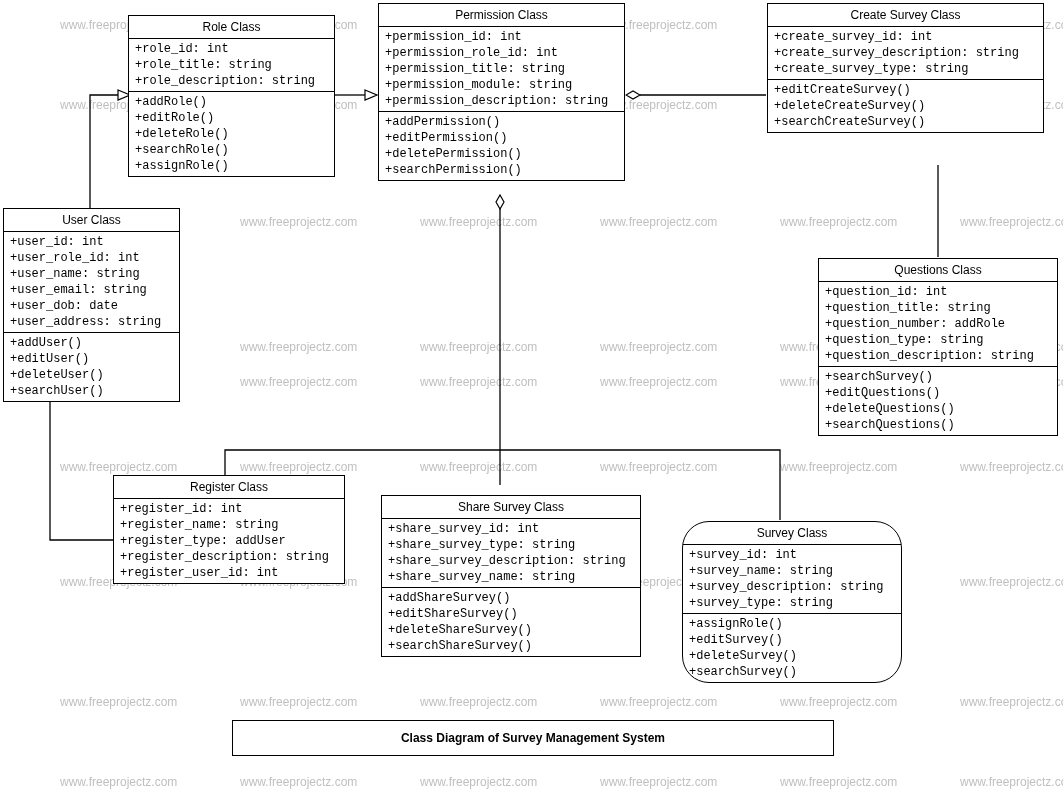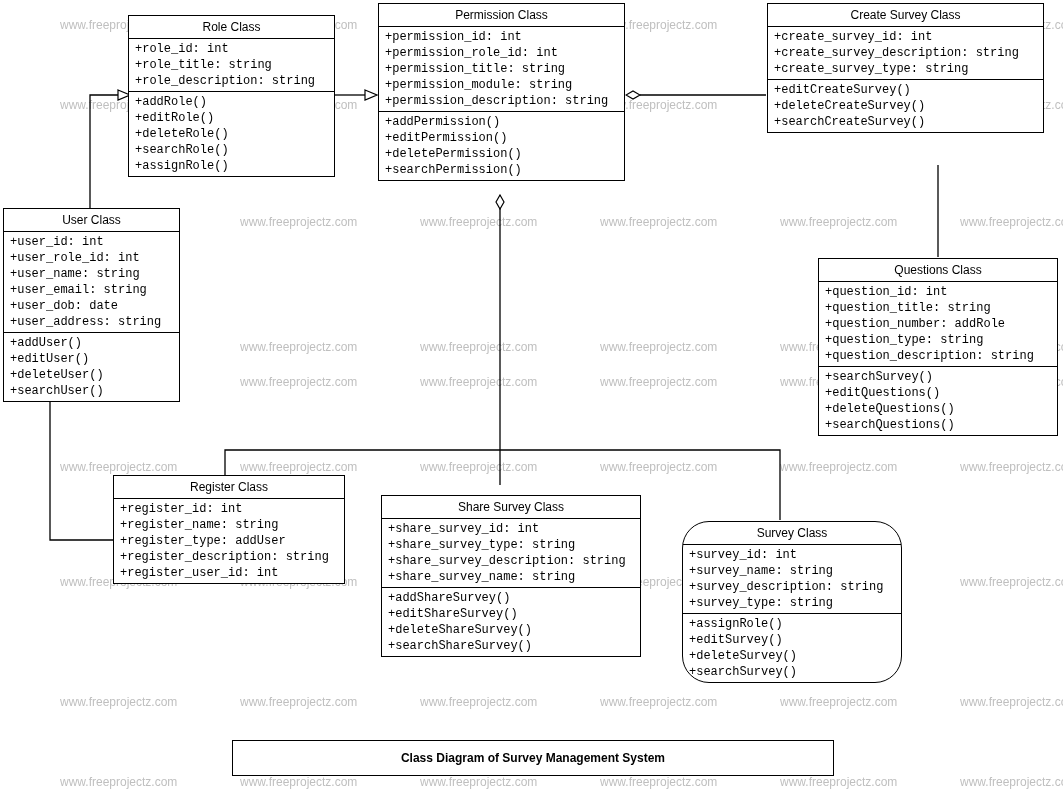--- a/index.html
+++ b/index.html
@@ -271,17 +271,17 @@
       <div class="row">+survey_type: string</div>
     </div>
     <div class="class-section">
       <div class="row">+assignRole()</div>
       <div class="row">+editSurvey()</div>
       <div class="row">+deleteSurvey()</div>
       <div class="row">+searchSurvey()</div>
     </div>
   </div>
 
-  <div class="caption-box" style="left:232px; top:720px; width:560px;margin-top:20px;">
+  <div class="caption-box" style="left:232px; top:720px; width:560px;">
     <span>Class Diagram of Survey Management System</span>
   </div>
 
 </div>
 
 </body></html>

